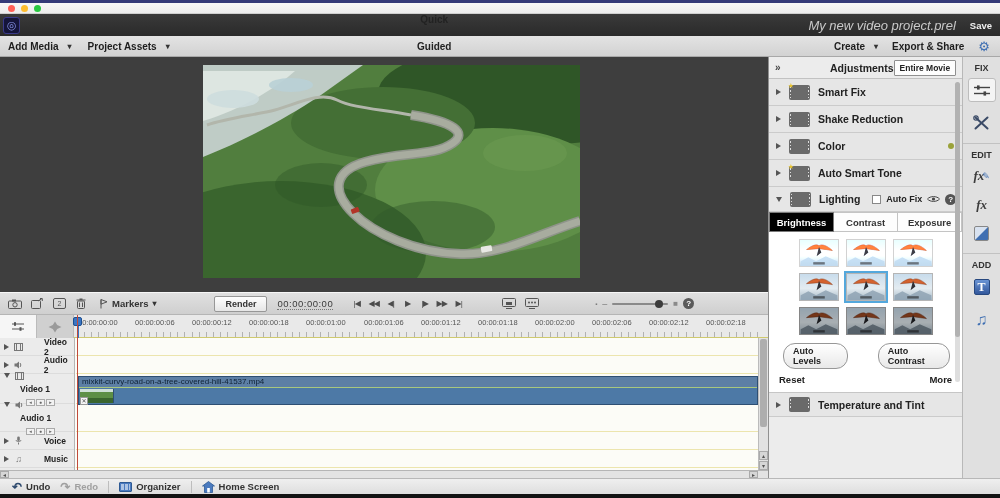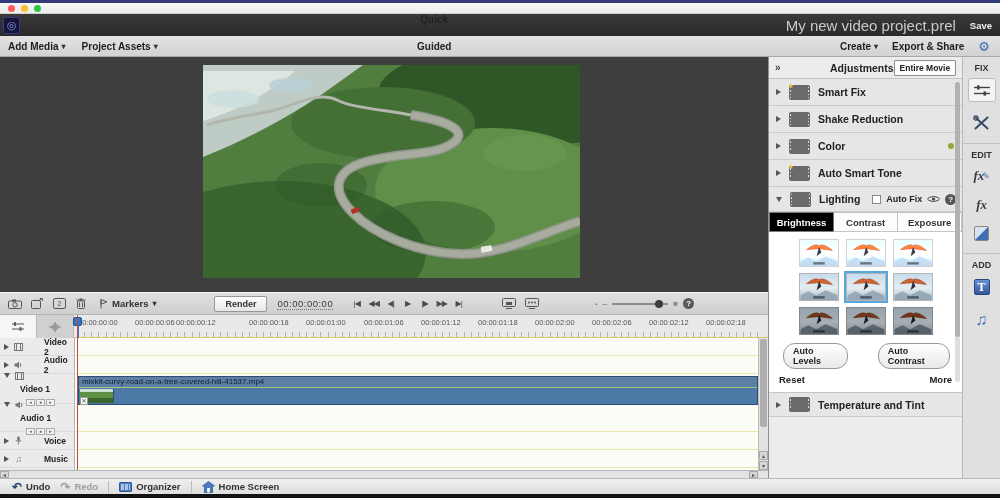--- a/index.html
+++ b/index.html
@@ -13,28 +13,28 @@
              padding-left:8px; gap:6px; border-bottom:1px solid #cfcfcf; }
   .dot { width:7px; height:7px; border-radius:50%; }
   .dot.r { background:#ff5f57; } .dot.y { background:#febc2e; } .dot.g { background:#28c841; }
 
   
   .appbar { height:22px; background:linear-gradient(#3a3a3a,#2a2a2a); display:flex; align-items:center;
             padding:0 8px 0 3px; color:#ddd; }
   .logo { width:17px; height:17px; background:#15153a; border:1px solid #3a3a8a; border-radius:3px;
           display:flex; align-items:center; justify-content:center; color:#8f9bf0; font-size:11px; }
   .appbar-right { margin-left:auto; display:flex; align-items:center; gap:14px; }
-  .proj-name { font-size:15px; color:#c9c9c9; }
+  .proj-name { font-style:italic; font-size:13px; color:#c9c9c9; }
   .save-btn { font-size:9.5px; color:#f0f0f0; font-weight:bold; }
 
   
   .menubar { height:21px; background:linear-gradient(#e3e3e3,#d2d2d2); border-bottom:1px solid #a8a8a8;
              display:flex; align-items:center; position:relative; font-size:10px; font-weight:bold; color:#1d1d1d; }
   .mb-left { display:flex; gap:16px; padding-left:8px; }
-  .mb-item { display:flex; align-items:center; gap:3px; cursor:default; }
+  .mb-item { display:flex; align-items:center; gap:9px; cursor:default; }
   .mb-caret { font-size:8px; color:#333; }
   .mb-center { position:absolute; left:408px; display:flex; align-items:center; gap:10px;flex-direction:column; }
   .mode-tab { padding:3px 9px; color:#222; }
   .mode-tab.active { background:#4d4d4d; color:#fff; border-radius:1px; }
   .mb-right { margin-left:auto; display:flex; align-items:center; gap:14px; padding-right:10px; }
   .gear { color:#3f6fb2; font-size:13px; font-weight:normal; }
 
   
   .body { flex:1; display:flex; min-height:0; }
   .left-col { width:768px; display:flex; flex-direction:column; position:relative; }
@@ -339,21 +339,21 @@
               <rect x="8.5" y="6.2" width="2" height="3.6" fill="#555"></rect>
             </svg>
         </span>
         <span class="tool-tab t2">
           <svg width="14" height="12" viewBox="0 0 14 12">
               <path d="M7,0.5 L9.2,4 L13.5,6 L9.2,8 L7,11.5 L4.8,8 L0.5,6 L4.8,4 Z" fill="#9a9a9a"></path>
             </svg>
         </span>
         <span class="r-label" style="left:78px">00:00:00:00</span>
         <span class="r-label" style="left:135px">00:00:00:06</span>
-        <span class="r-label" style="left:176px">00:00:00:12</span>
+        <span class="r-label" style="left:192px">00:00:00:12</span>
         <span class="r-label" style="left:249px">00:00:00:18</span>
         <span class="r-label" style="left:306px">00:00:01:00</span>
         <span class="r-label" style="left:364px">00:00:01:06</span>
         <span class="r-label" style="left:421px">00:00:01:12</span>
         <span class="r-label" style="left:478px">00:00:01:18</span>
         <span class="r-label" style="left:535px">00:00:02:00</span>
         <span class="r-label" style="left:592px">00:00:02:06</span>
         <span class="r-label" style="left:649px">00:00:02:12</span>
         <span class="r-label" style="left:706px">00:00:02:18</span>
         <span class="ticks"></span>

